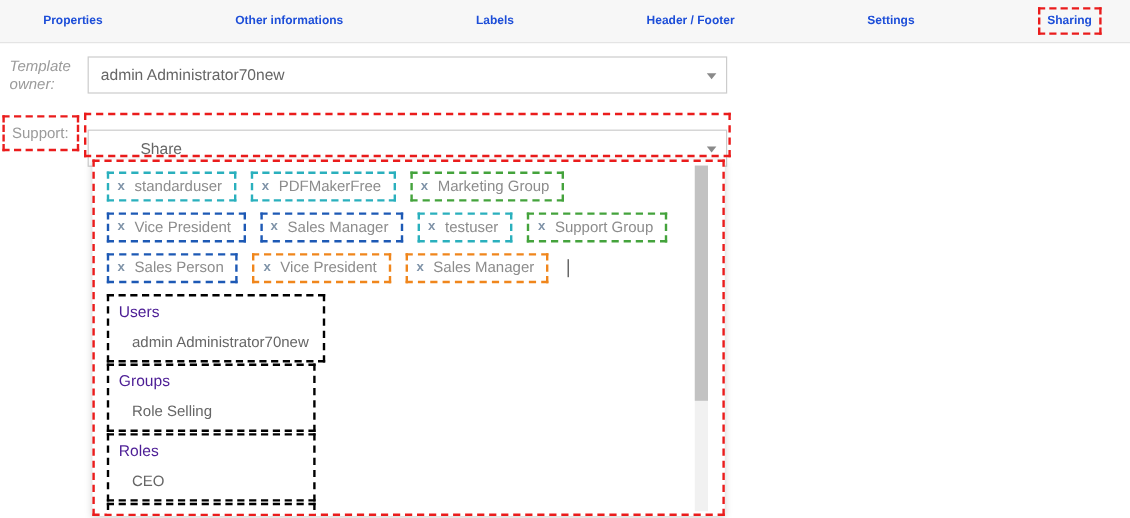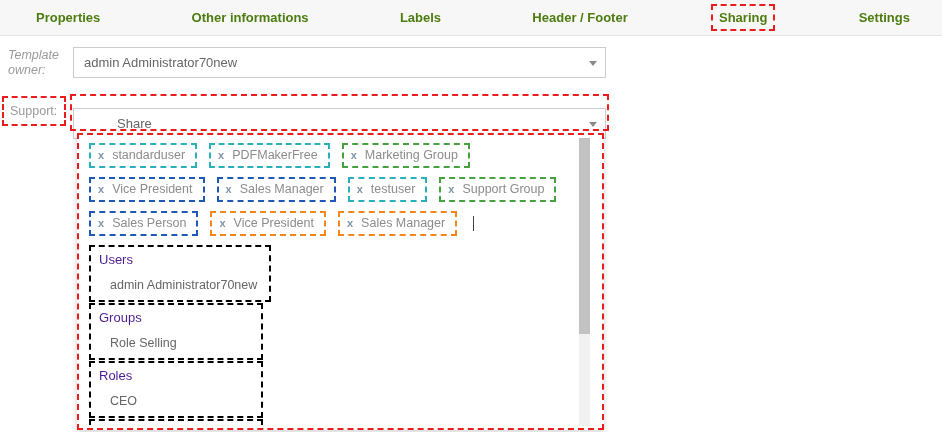--- a/index.html
+++ b/index.html
@@ -11,21 +11,21 @@
   }
 
   
   .tabbar {
     position:absolute; top:0; left:0; width:942px; height:36px;
     background:#f7f7f7; border-bottom:1px solid #e4e4e4;
     display:flex; align-items:center; justify-content:space-between;
     padding:0 24px 0 28px;
   }
   .tab {
-    font-size:13px; font-weight:700; color:#4d7c0f; cursor:pointer;
+    font-size:10px; font-weight:700; color:#1d4ed8; cursor:pointer;
     padding:6px 8px; white-space:nowrap;
   }
   .tab.active { border:2px dashed var(--highlight); padding:4px 6px; }
 
   
   .field-label {
     position:absolute; color:#9b9b9b; font-size:12.5px; line-height:15px;
   }
   .owner-label { left:8px; top:48px; width:62px;font-style:italic; }
   .sharing-label { left:10px; top:104px; }
@@ -93,22 +93,22 @@
 </head>
 <body>
 
 <div id="screen">
 
   <div class="tabbar">
     <div class="tab">Properties</div>
     <div class="tab">Other informations</div>
     <div class="tab">Labels</div>
     <div class="tab">Header / Footer</div>
+    <div class="tab">Settings</div>
     <div class="tab active">Sharing</div>
-    <div class="tab">Settings</div>
   </div>
 
   <div class="field-label owner-label">Template owner:</div>
   <div class="select owner-select">
     <span>admin Administrator70new</span>
     <span class="chev"></span>
   </div>
 
   <div class="field-label sharing-label">Support:</div>
   <div class="select sharing-select">

